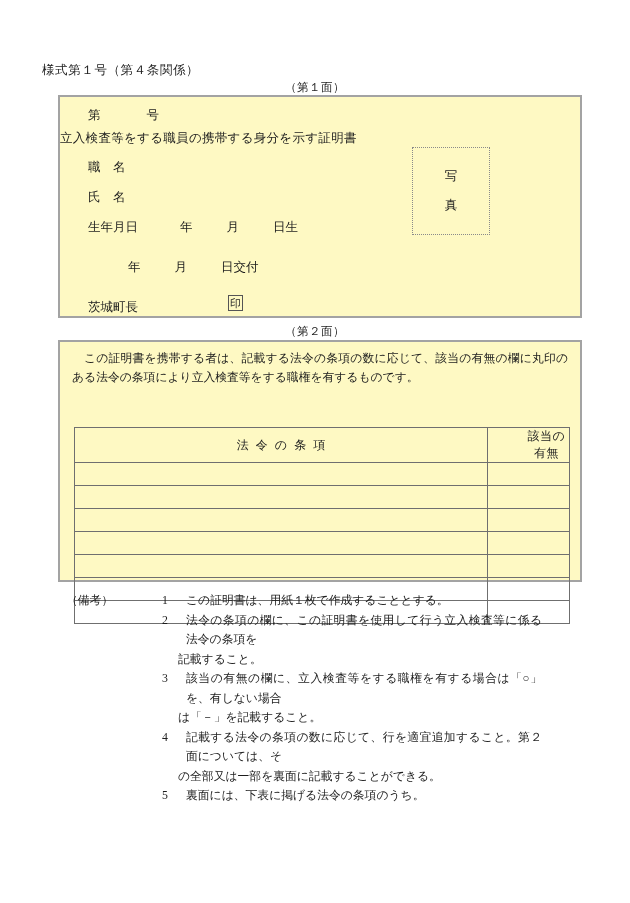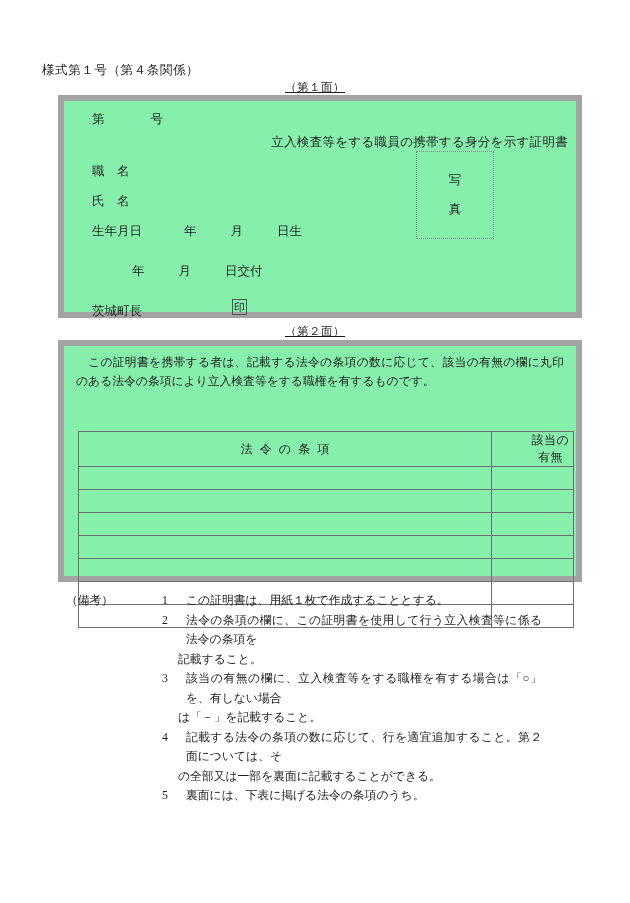--- a/index.html
+++ b/index.html
@@ -32,30 +32,29 @@
     white-space: nowrap;
   }
 
   
   .side-label {
     position: absolute;
     font-size: 11.5px;
     letter-spacing: 0.5px;
     text-align: center;
     white-space: nowrap;
-    text-decoration: underline;
   }
   .side-label-1 { left: 0; right: 0; top: 80px; }
   .side-label-2 { left: 0; right: 0; top: 324px; }
 
   
   .sheet-box {
     position: absolute;
-    border: 6px solid #a3a3a3;
-    background: #86efac;
+    border: 2px solid #a3a3a3;
+    background: #fef9c3;
     box-sizing: border-box;
   }
   .sheet-face1 {
     left: 58px;
     top: 95px;
     width: 524px;
     height: 223px;
   }
   .sheet-face2 {
     left: 58px;
@@ -72,21 +71,21 @@
     font-size: 12.5px;
     white-space: nowrap;
   }
   .f1-number .sp { display: inline-block; width: 46px; }
 
   .f1-title {
     position: absolute;
     left: 0;
     right: 0;
     top: 33px;
-    text-align: right;
+    text-align: left;
     font-size: 12.5px;
     letter-spacing: 0.3px;
     padding-right: 8px;
     box-sizing: border-box;
   }
 
   .f1-field {
     position: absolute;
     left: 28px;
     font-size: 12.5px;

